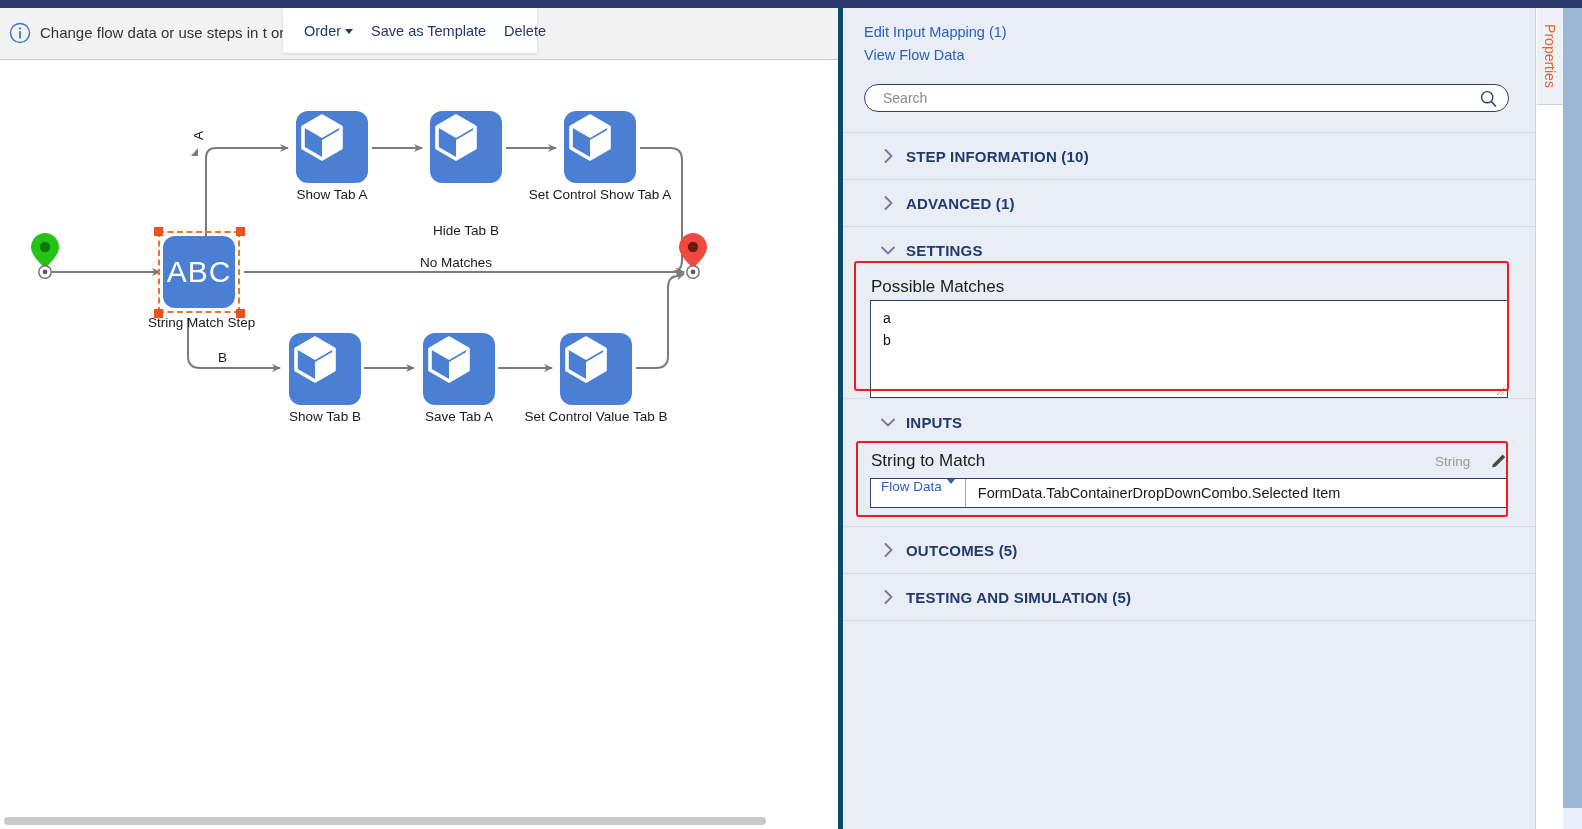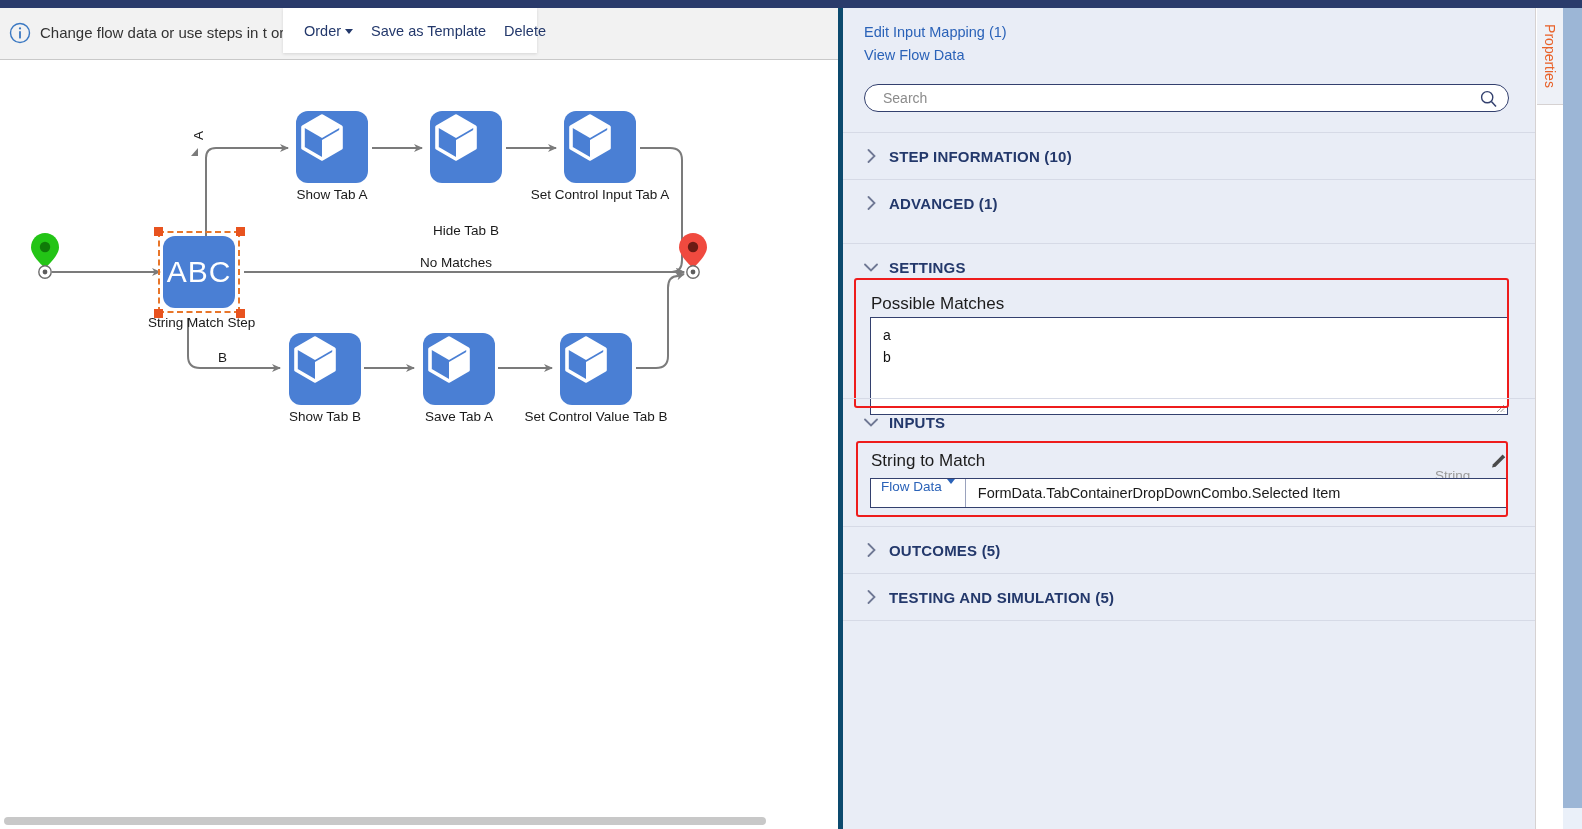--- a/index.html
+++ b/index.html
@@ -138,21 +138,21 @@
     font-size: 14px; color: #333;
   }
   .search-input::placeholder { color: #8b8b8b; }
   .search-icon { position: absolute; right: 11px; top: 5px; }
 
   .section {
     position: absolute; left: 0; width: 697px;
     border-top: 1px solid #d6dae6;
   }
   .sec-head {
-    height: 46px; display: flex; align-items: center; padding-left: 20px;
+    height: 46px; display: flex; align-items: center; padding-left: 37px;
     cursor: pointer;
   }
   .sec-chev { width: 16px; margin-right: 10px; display: flex; align-items: center; justify-content: center;}
   .sec-title {
     font-size: 15px; font-weight: bold; color: #23386b;
     letter-spacing: .2px; white-space: nowrap;
   }
 
   
   .field-label {
@@ -335,21 +335,21 @@
       </div>
       <div class="node-label" style="left:426px; top:127px; width:80px;margin-top:36px;">Hide Tab B</div>
 
       <div class="node" style="left:564px; top:51px;">
         <svg width="52" height="52" viewBox="0 0 52 52">
           <path d="M26 5 L45 16 L45 37 L26 48 L7 37 L7 16 Z" fill="none" stroke="#ffffff" stroke-width="3.6" stroke-linejoin="round"></path>
           <path d="M26 5 L45 16 L26 27 L7 16 Z" fill="#ffffff"></path>
           <path d="M26 29 L45 18 L45 37 L26 48 Z" fill="#ffffff"></path>
         </svg>
       </div>
-      <div class="node-label" style="left:528px; top:127px; width:144px;">Set Control Input Tab A</div>
+      <div class="node-label" style="left:528px; top:127px; width:144px;">Set Control Show Tab A</div>
 
       <div class="node" style="left:289px; top:273px;">
         <svg width="52" height="52" viewBox="0 0 52 52">
           <path d="M26 5 L45 16 L45 37 L26 48 L7 37 L7 16 Z" fill="none" stroke="#ffffff" stroke-width="3.6" stroke-linejoin="round"></path>
           <path d="M26 5 L45 16 L26 27 L7 16 Z" fill="#ffffff"></path>
           <path d="M26 29 L45 18 L45 37 L26 48 Z" fill="#ffffff"></path>
         </svg>
       </div>
       <div class="node-label" style="left:285px; top:349px; width:80px;">Show Tab B</div>
 
@@ -407,21 +407,21 @@
       <div class="sec-head">
         <span class="sec-chev">
           <svg width="9" height="14" viewBox="0 0 9 14">
               <path d="M1.5 1 L7.5 7 L1.5 13" fill="none" stroke="#6f7894" stroke-width="1.8" stroke-linecap="round"></path>
             </svg>
         </span>
         <span class="sec-title">ADVANCED (1)</span>
       </div>
     </div>
 
-    <div class="section" style="top:235px; height:172px;">
+    <div class="section" style="top:218px; height:172px;">
       <div class="sec-head">
         <span class="sec-chev">
           <svg width="14" height="9" viewBox="0 0 14 9">
               <path d="M1 1.5 L7 7.5 L13 1.5" fill="none" stroke="#6f7894" stroke-width="1.8" stroke-linecap="round"></path>
             </svg>
         </span>
         <span class="sec-title">SETTINGS</span>
       </div>
 
       <div class="field-label" style="position:absolute; left:28px; top:50px;">Possible Matches</div>
@@ -442,21 +442,21 @@
         <span class="sec-chev">
           <svg width="14" height="9" viewBox="0 0 14 9">
               <path d="M1 1.5 L7 7.5 L13 1.5" fill="none" stroke="#6f7894" stroke-width="1.8" stroke-linecap="round"></path>
             </svg>
         </span>
         <span class="sec-title">INPUTS</span>
       </div>
 
       <div class="field-label" style="position:absolute; left:28px; top:52px;">String to Match</div>
 
-      <div class="in-type" style="left:592px; top:69px;">String</div>
+      <div class="in-type" style="left:592px; top:55px;">String</div>
 
       <svg class="pencil" style="left:646px; top:53px;" width="19" height="19" viewBox="0 0 19 19">
         <path d="M3 15.6 L4 12.2 L13.2 3 L15.8 5.6 L6.6 14.8 Z" fill="#4a4a4a"></path>
         <path d="M13.2 3 L15.8 5.6" stroke="#4a4a4a" stroke-width="1.2"></path>
       </svg>
 
       <div class="combo" style="left:27px; top:79px; width:638px; height:30px;">
         <div class="combo-btn">
           <span>Flow Data</span>
           <span class="caret-blue"></span>

